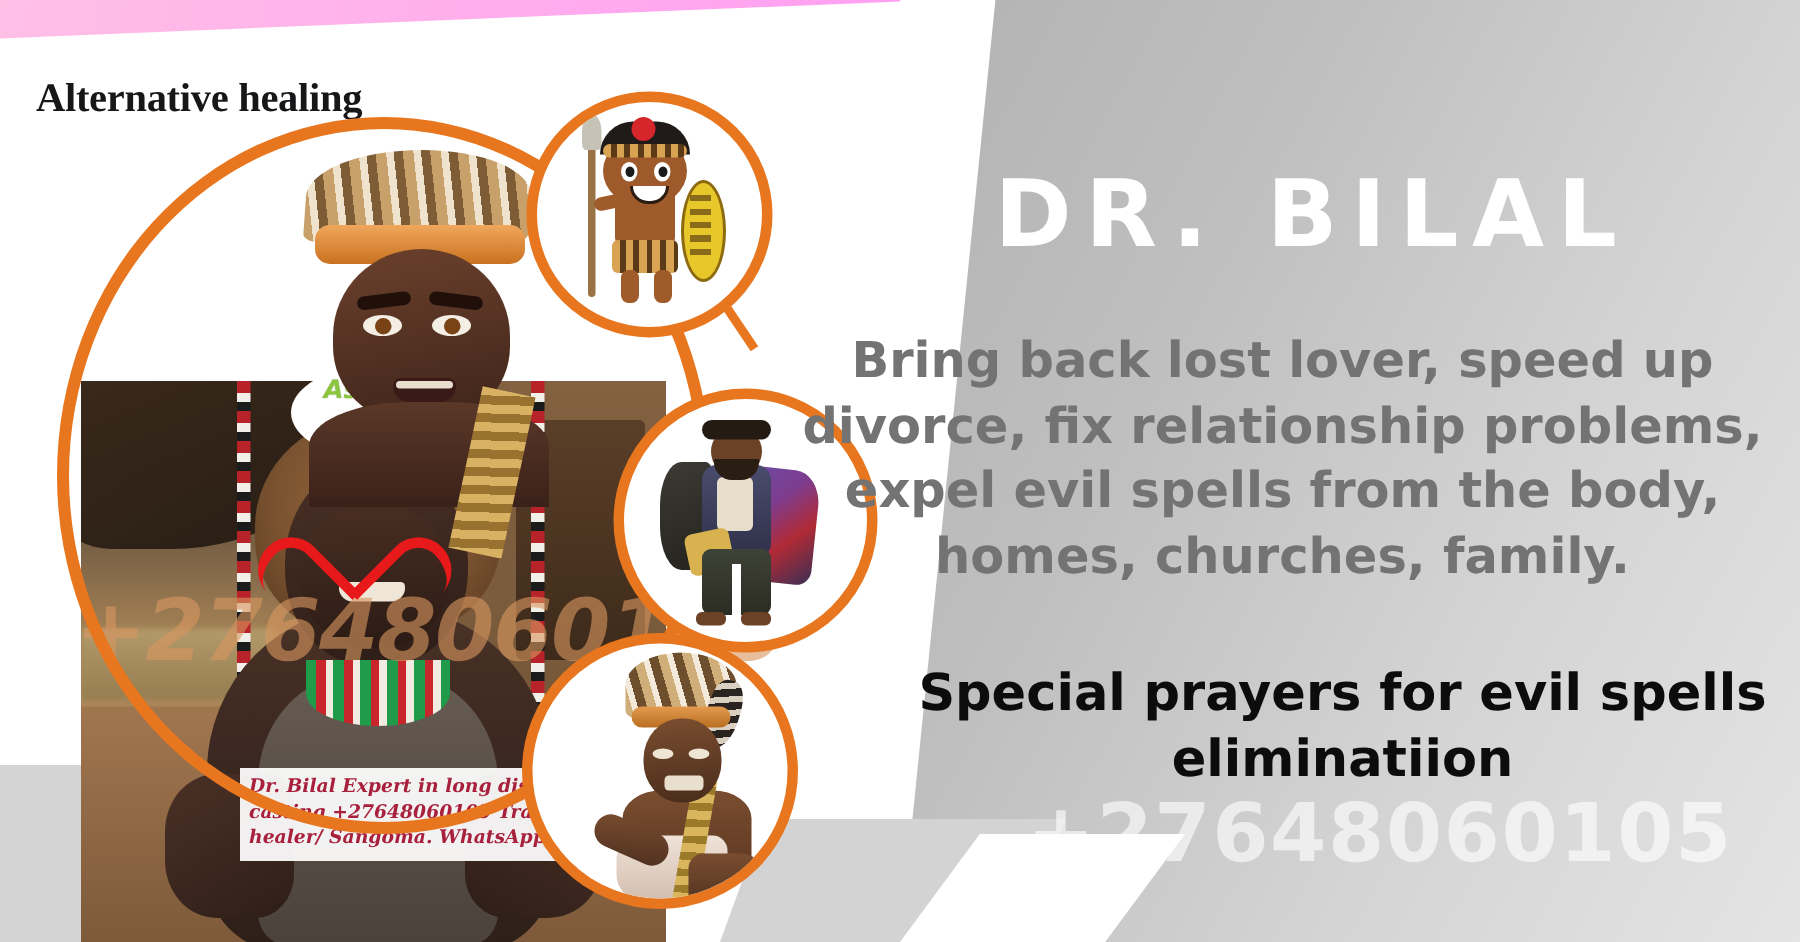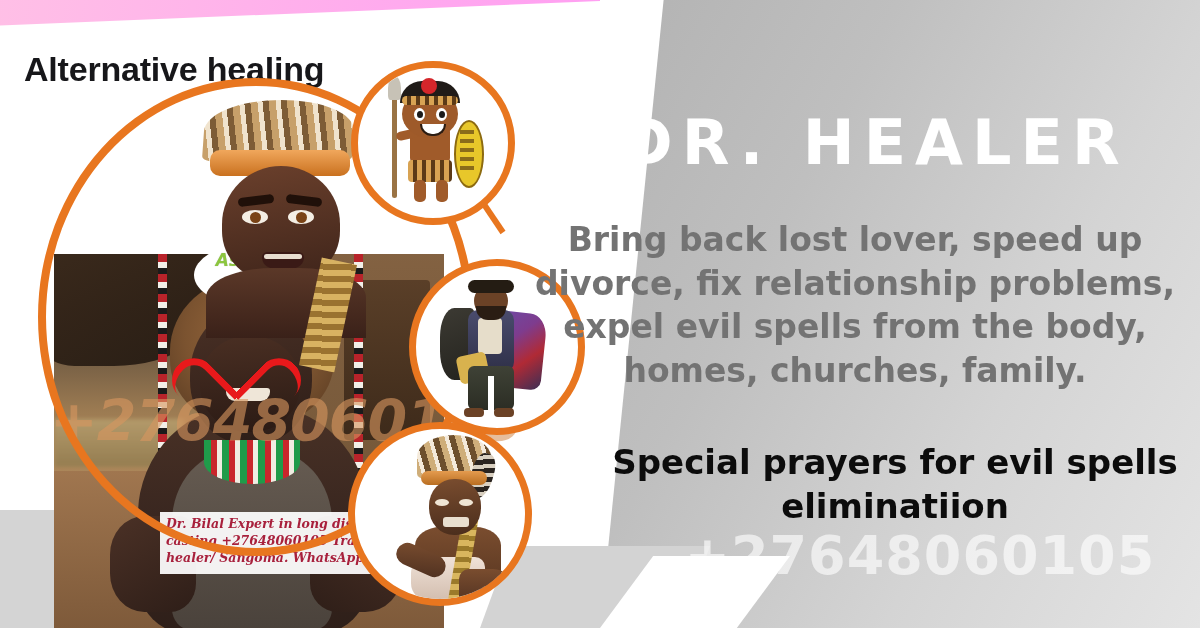--- a/index.html
+++ b/index.html
@@ -83,22 +83,22 @@
     background:transparent;border:7px solid #e8191b;border-bottom:none;border-radius:24px 24px 0 0;}
   .heart:before{left:37px;transform-origin:0 100%;transform:rotate(45deg);border-right:none;}
   .heart:after{left:0;transform-origin:100% 100%;transform:rotate(-45deg);border-left:none;}
 
   .caption{position:absolute;left:160px;top:512px;width:232px;height:62px;
     background:rgba(255,255,255,.93);padding:4px 6px;box-sizing:border-box;overflow:hidden;}
   .caption p{margin:0;font-size:12.5px;line-height:1.35;font-weight:700;font-style:italic;
     color:#a8203c;font-family:"DejaVu Serif",serif;white-space:nowrap;}
 
   
-  .alt-heading{position:absolute;left:24px;top:50px;font-size:34px;font-weight:700;
-    color:#17171a;letter-spacing:-.2px;font-family:Liberation Sans, sans-serif;}
+  .alt-heading{position:absolute;left:24px;top:50px;font-size:27px;font-weight:700;
+    color:#17171a;letter-spacing:-.2px;font-family:Liberation Serif, serif;}
 
   
   .big-ellipse{position:absolute;left:38px;top:78px;width:420px;height:462px;
     border:8px solid #e8761f;border-radius:50%;background:transparent;}
 
   
   .warrior-main{position:absolute;left:176px;top:100px;width:210px;height:190px;}
   .wm-feathers{position:absolute;left:28px;top:0;width:150px;height:62px;
     background:repeating-linear-gradient(80deg,#c7a06a 0 7px,#f0e3cd 7px 12px,#7d5c36 12px 18px);
     border-radius:52% 52% 10% 10%;transform:skewX(-4deg);}
@@ -337,18 +337,18 @@
     <div class="c-cloth"></div>
     <div class="c-sash"></div>
     <div class="c-arm"></div>
     <div class="c-leg"></div>
     <div class="c-head"></div>
     <div class="c-eye l"></div>
     <div class="c-eye r"></div>
     <div class="c-mouth"></div>
   </div>
 
-  <div class="title">DR. HEALER</div>
+  <div class="title">DR. BILAL</div>
   <div class="redline">Bring back lost lover, speed up divorce, fix relationship problems, expel evil spells from the body, homes, churches, family.</div>
   <div class="blackline">Special prayers for  evil spells eliminatiion</div>
   <div class="wm-right">+27648060105</div>
 
 </div>
 
 </body></html>

